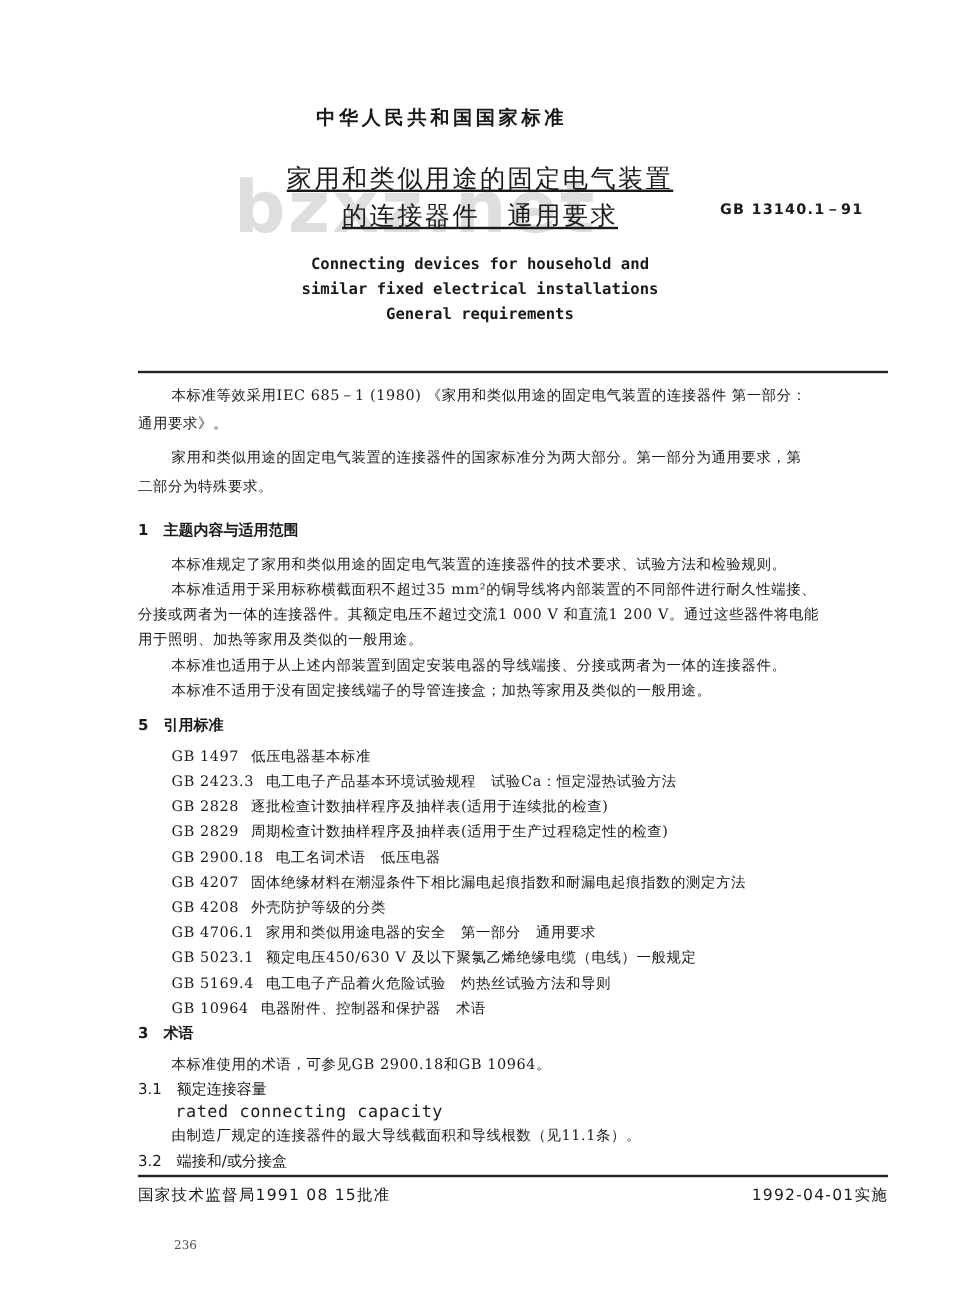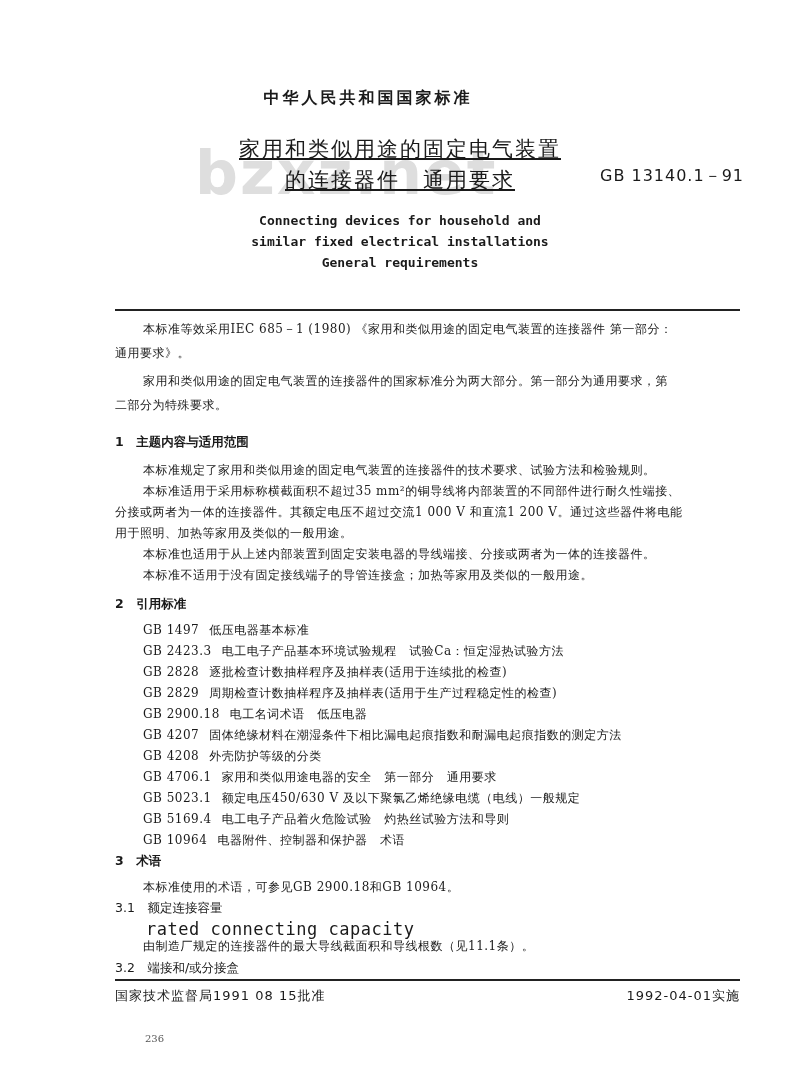--- a/index.html
+++ b/index.html
@@ -6,21 +6,21 @@
   body { width:800px; height:1075px; position:relative; overflow:hidden;
          font-family:"DejaVu Serif", serif; color:#1a1a1a; }
   .abs { position:absolute; white-space:nowrap; }
   .watermark { position:absolute; left:195px; top:138px; font-family:"DejaVu Sans", sans-serif;
                font-weight:bold; font-size:60px; color:#dedede; letter-spacing:2px; z-index:0; }
   .z { z-index:1; }
   .nat { left:0; width:736px; top:88px; text-align:center; font-family:"DejaVu Sans", sans-serif;
          font-weight:bold; font-size:16px; letter-spacing:3px; }
   .cn-title { left:150px; width:500px; text-align:center; font-family:"DejaVu Sans", sans-serif;
               font-size:21px; letter-spacing:2px;text-decoration:underline; }
-  .gbno { left:600px; top:166px; font-family:"DejaVu Sans", sans-serif; font-weight:normal; font-size:16px; letter-spacing:1px; }
+  .gbno { left:600px; top:166px; font-family:"DejaVu Sans", sans-serif; font-weight:bold; font-size:12px; letter-spacing:1px; }
   .en { left:150px; width:500px; text-align:center; font-family:"DejaVu Sans Mono", monospace;
         font-weight:bold; font-size:13px; }
   .rule { position:absolute; left:115px; width:625px; height:2px; background:#222; }
   .p { font-size:12px; letter-spacing:0.5px; }
   .h { font-family:"DejaVu Sans", sans-serif; font-weight:bold; font-size:12.5px; }
   .ref { left:143px; font-size:12px; }
   .ref .code { display:inline-block; margin-right:10px; font-size:12px; }
   .foot { font-family:"DejaVu Sans", sans-serif; font-weight:normal; font-size:13px; letter-spacing:1px; }
   .pg { left:145px; top:1033px; font-size:10px; color:#555; }
 </style>
@@ -45,38 +45,38 @@
 <div class="abs z p" style="left:115px;top:397px">二部分为特殊要求。</div>
 
 <div class="abs z h" style="left:115px;top:434px">1　主题内容与适用范围</div>
 <div class="abs z p" style="left:143px;top:462px">本标准规定了家用和类似用途的固定电气装置的连接器件的技术要求、试验方法和检验规则。</div>
 <div class="abs z p" style="left:143px;top:483px">本标准适用于采用标称横截面积不超过35 mm²的铜导线将内部装置的不同部件进行耐久性端接、</div>
 <div class="abs z p" style="left:115px;top:504px">分接或两者为一体的连接器件。其额定电压不超过交流1 000 V 和直流1 200 V。通过这些器件将电能</div>
 <div class="abs z p" style="left:115px;top:525px">用于照明、加热等家用及类似的一般用途。</div>
 <div class="abs z p" style="left:143px;top:546px">本标准也适用于从上述内部装置到固定安装电器的导线端接、分接或两者为一体的连接器件。</div>
 <div class="abs z p" style="left:143px;top:567px">本标准不适用于没有固定接线端子的导管连接盒；加热等家用及类似的一般用途。</div>
 
-<div class="abs z h" style="left:115px;top:596px">2　引用标准</div>
+<div class="abs z h" style="left:115px;top:596px">5　引用标准</div>
 
 <div class="abs z ref p" style="top:622px"><span class="code">GB 1497</span><span>低压电器基本标准</span></div>
 <div class="abs z ref p" style="top:643px"><span class="code">GB 2423.3</span><span>电工电子产品基本环境试验规程　试验Ca：恒定湿热试验方法</span></div>
 <div class="abs z ref p" style="top:664px"><span class="code">GB 2828</span><span>逐批检查计数抽样程序及抽样表(适用于连续批的检查)</span></div>
 <div class="abs z ref p" style="top:685px"><span class="code">GB 2829</span><span>周期检查计数抽样程序及抽样表(适用于生产过程稳定性的检查)</span></div>
 <div class="abs z ref p" style="top:706px"><span class="code">GB 2900.18</span><span>电工名词术语　低压电器</span></div>
 <div class="abs z ref p" style="top:727px"><span class="code">GB 4207</span><span>固体绝缘材料在潮湿条件下相比漏电起痕指数和耐漏电起痕指数的测定方法</span></div>
 <div class="abs z ref p" style="top:748px"><span class="code">GB 4208</span><span>外壳防护等级的分类</span></div>
 <div class="abs z ref p" style="top:769px"><span class="code">GB 4706.1</span><span>家用和类似用途电器的安全　第一部分　通用要求</span></div>
 <div class="abs z ref p" style="top:790px"><span class="code">GB 5023.1</span><span>额定电压450/630 V 及以下聚氯乙烯绝缘电缆（电线）一般规定</span></div>
 <div class="abs z ref p" style="top:811px"><span class="code">GB 5169.4</span><span>电工电子产品着火危险试验　灼热丝试验方法和导则</span></div>
 <div class="abs z ref p" style="top:832px"><span class="code">GB 10964</span><span>电器附件、控制器和保护器　术语</span></div>
 
 <div class="abs z h" style="left:115px;top:853px">3　术语</div>
 <div class="abs z p" style="left:143px;top:879px">本标准使用的术语，可参见GB 2900.18和GB 10964。</div>
 <div class="abs z h" style="left:115px;top:900px;font-weight:normal">3.1　额定连接容量</div>
-<div class="abs z p" style="left:146px;top:919px;font-family:'DejaVu Sans Mono', monospace;font-size:17px">rated connecting capacity</div>
+<div class="abs z p" style="left:146px;top:919px;font-family:'DejaVu Sans Mono', monospace;font-size:14px">rated connecting capacity</div>
 <div class="abs z p" style="left:143px;top:938px">由制造厂规定的连接器件的最大导线截面积和导线根数（见11.1条）。</div>
 <div class="abs z h" style="left:115px;top:960px;font-weight:normal">3.2　端接和/或分接盒</div>
 
 <div class="rule" style="top:979px"></div>
 
 <div class="abs z foot" style="left:115px;top:987px">国家技术监督局1991 08 15批准</div>
 <div class="abs z foot" style="right:60px;top:987px">1992-04-01实施</div>
 <div class="abs z pg">236</div>
 
 </body></html>

